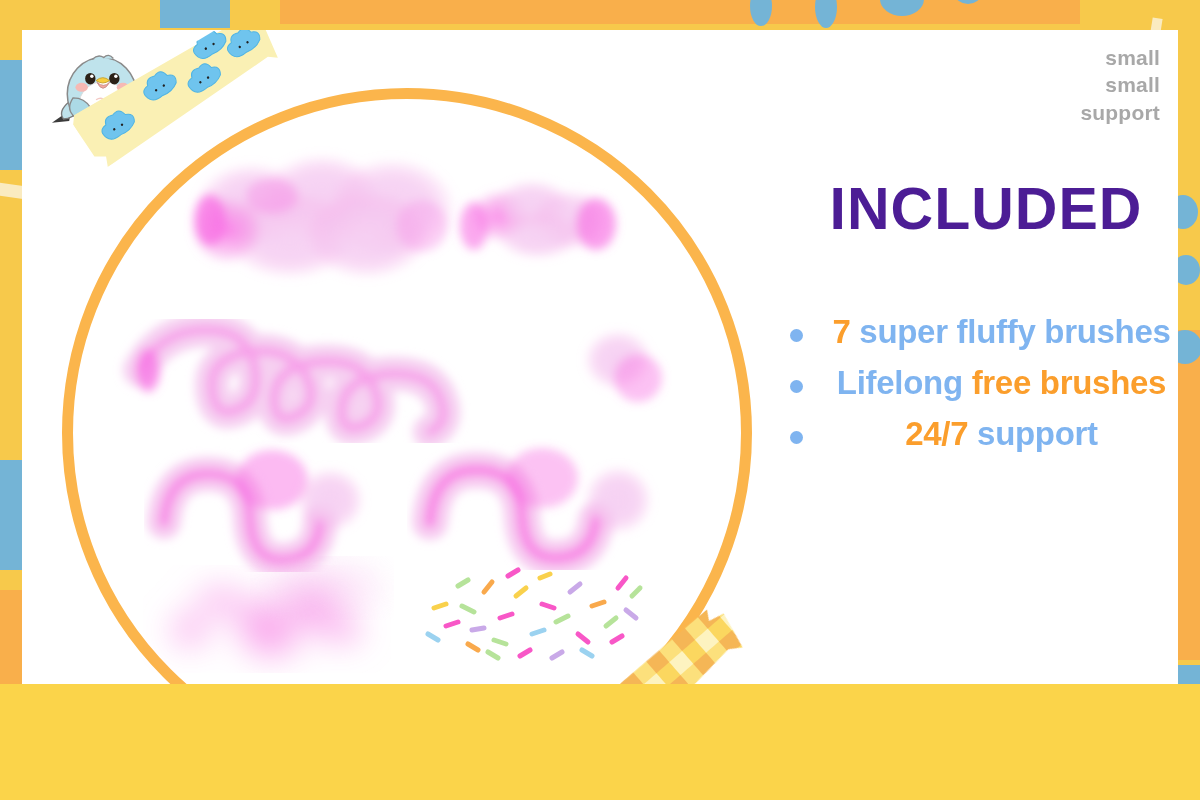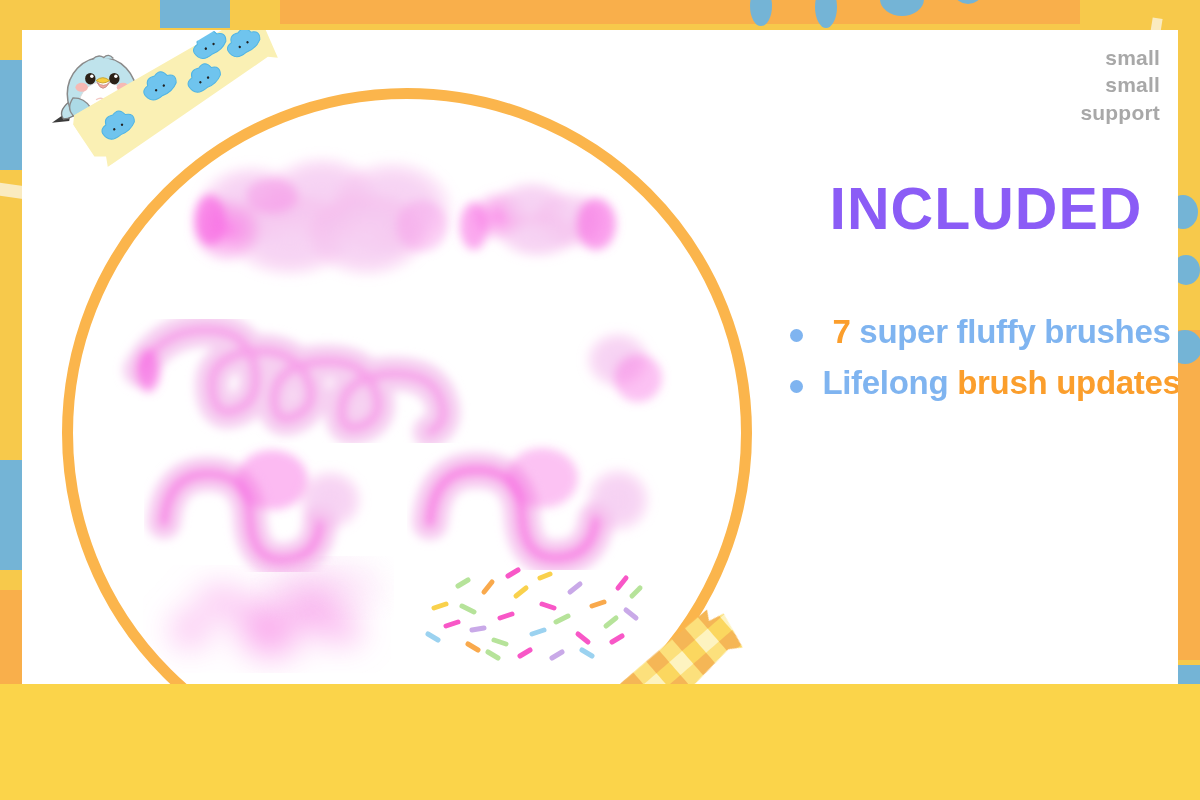--- a/index.html
+++ b/index.html
@@ -46,21 +46,21 @@
     transform:rotate(-31deg);transform-origin:0 0;
   }
   .tape-gingham{
     position:absolute;left:495px;top:742px;width:260px;height:66px;
     transform:rotate(-41deg);transform-origin:0 0;
   }
 
   
   .panel{position:absolute;left:768px;top:150px;width:392px;}
   .headline{
-    font-size:59px;font-weight:bold;color:#8b5cf6;
+    font-size:59px;font-weight:bold;color:#4c1d95;
     letter-spacing:1px;text-align:center;line-height:1;
     margin:0 0 74px 0;
   }
   .bullets{list-style:none;margin:0;padding:0;}
   .bullet{
     display:flex;align-items:flex-start;
     margin-bottom:12px;
   }
   .dot{
     flex:0 0 auto;width:13px;height:13px;border-radius:50%;
@@ -372,22 +372,26 @@
       <h1 class="headline">INCLUDED</h1>
       <ul class="bullets">
 
         <li class="bullet">
           <span class="dot"></span>
           <span class="btext"><span class="o">7</span><span class="b"> super fluffy brushes</span></span>
         </li>
 
         <li class="bullet">
           <span class="dot"></span>
-          <span class="btext"><span class="b">Lifelong </span><span class="o">brush updates</span></span>
+          <span class="btext"><span class="b">Lifelong </span><span class="o">free brushes</span></span>
         </li>
 
 
+        <li class="bullet">
+          <span class="dot"></span>
+          <span class="btext"><span class="o">24/7</span><span class="b"> support</span></span>
+        </li>
 
       </ul>
     </div>
 
   </div>
 </div>
 
 </body></html>

